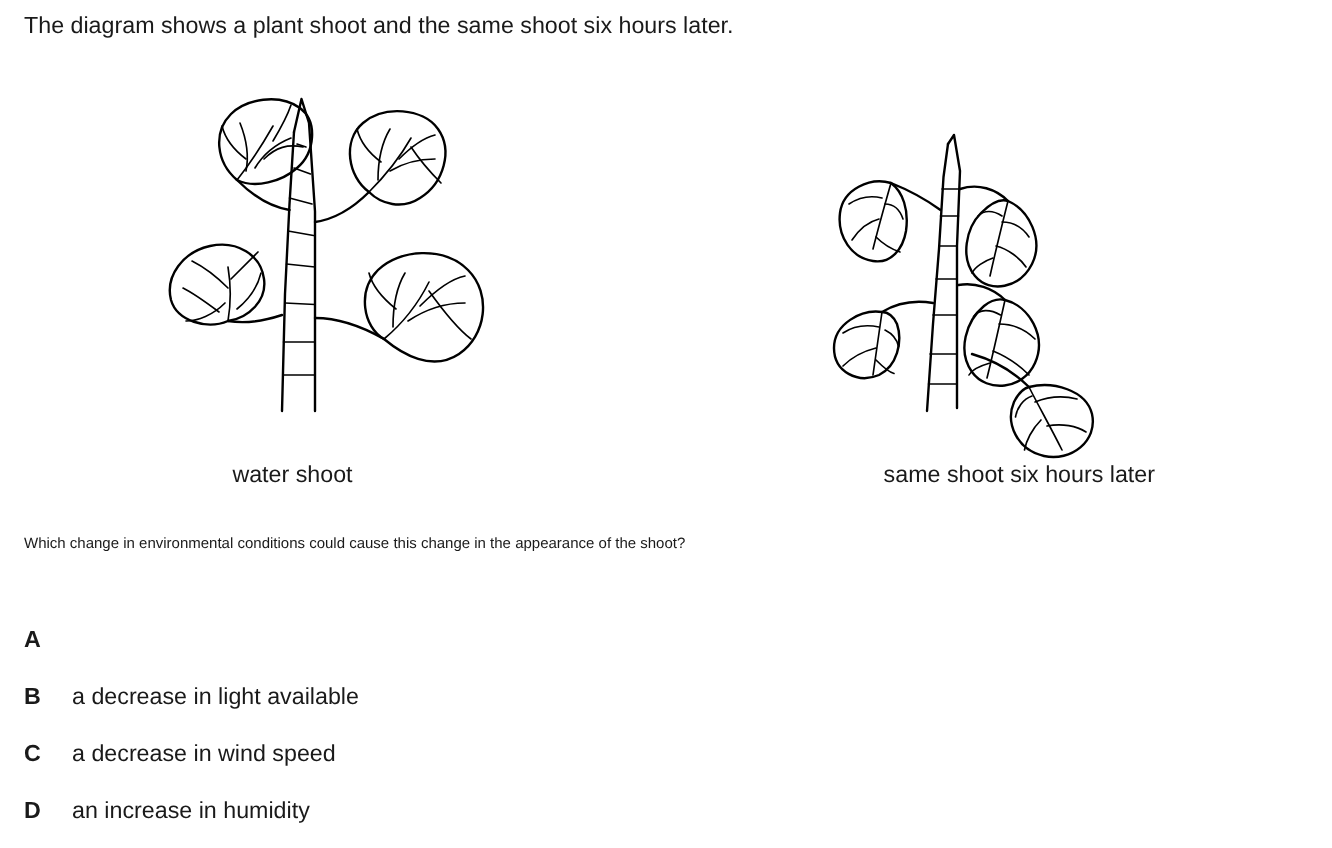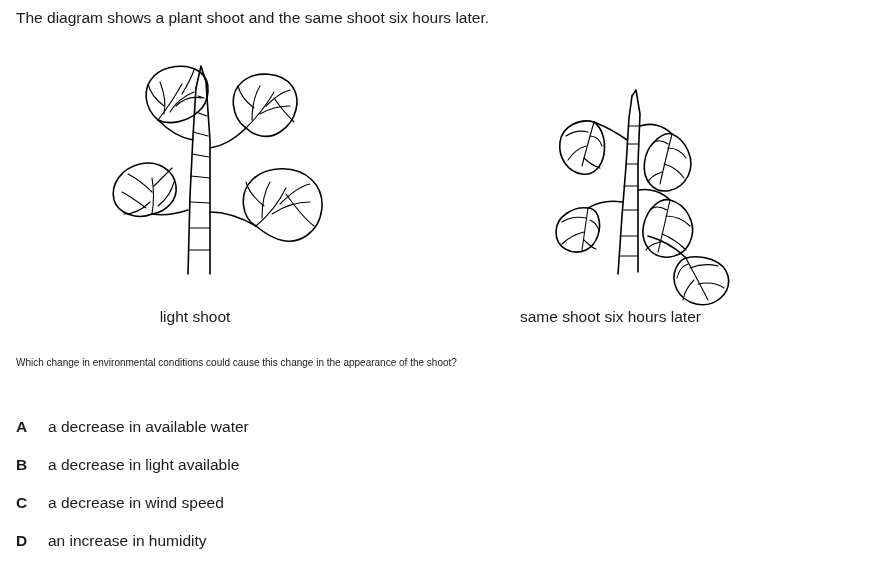--- a/index.html
+++ b/index.html
@@ -63,21 +63,21 @@
     width: 200px;
     text-align: center;
     font-size: 15.5px;
     color: #1a1a1a;
   }
   .caption-right {
     position: absolute;
     left: 520px;
     top: 0;
     width: 250px;
-    text-align: left;
+    text-align: right;
     font-size: 15.5px;
     color: #1a1a1a;
   }
   .question {
     position: absolute;
     left: 16px;
     top: 352px;
     width: 856px;
     font-size: 10px;
     line-height: 22px;
@@ -235,30 +235,29 @@
         <path class="vn" d="M190 212 C200 208 210 208 218 210"></path>
         <path class="vn" d="M198 228 C208 226 218 228 224 232"></path>
         <path class="vn" d="M188 208 C182 210 178 216 177 222"></path>
         <path class="vn" d="M194 224 C188 230 184 238 183 244"></path>
       </svg>
     </div>
 
   </div>
 
   <div class="caption-row">
-    <div class="caption-left">light shoot</div>
+    <div class="caption-left">water shoot</div>
     <div class="caption-right">same shoot six hours later</div>
   </div>
 
   <div class="question">Which change in environmental conditions could cause this change in the appearance of the shoot?</div>
 
   <div class="options">
     <div class="option">
       <span class="letter">A</span>
-      <span class="text">a decrease in available water</span>
     </div>
     <div class="option">
       <span class="letter">B</span>
       <span class="text">a decrease in light available</span>
     </div>
     <div class="option">
       <span class="letter">C</span>
       <span class="text">a decrease in wind speed</span>
     </div>
     <div class="option">

